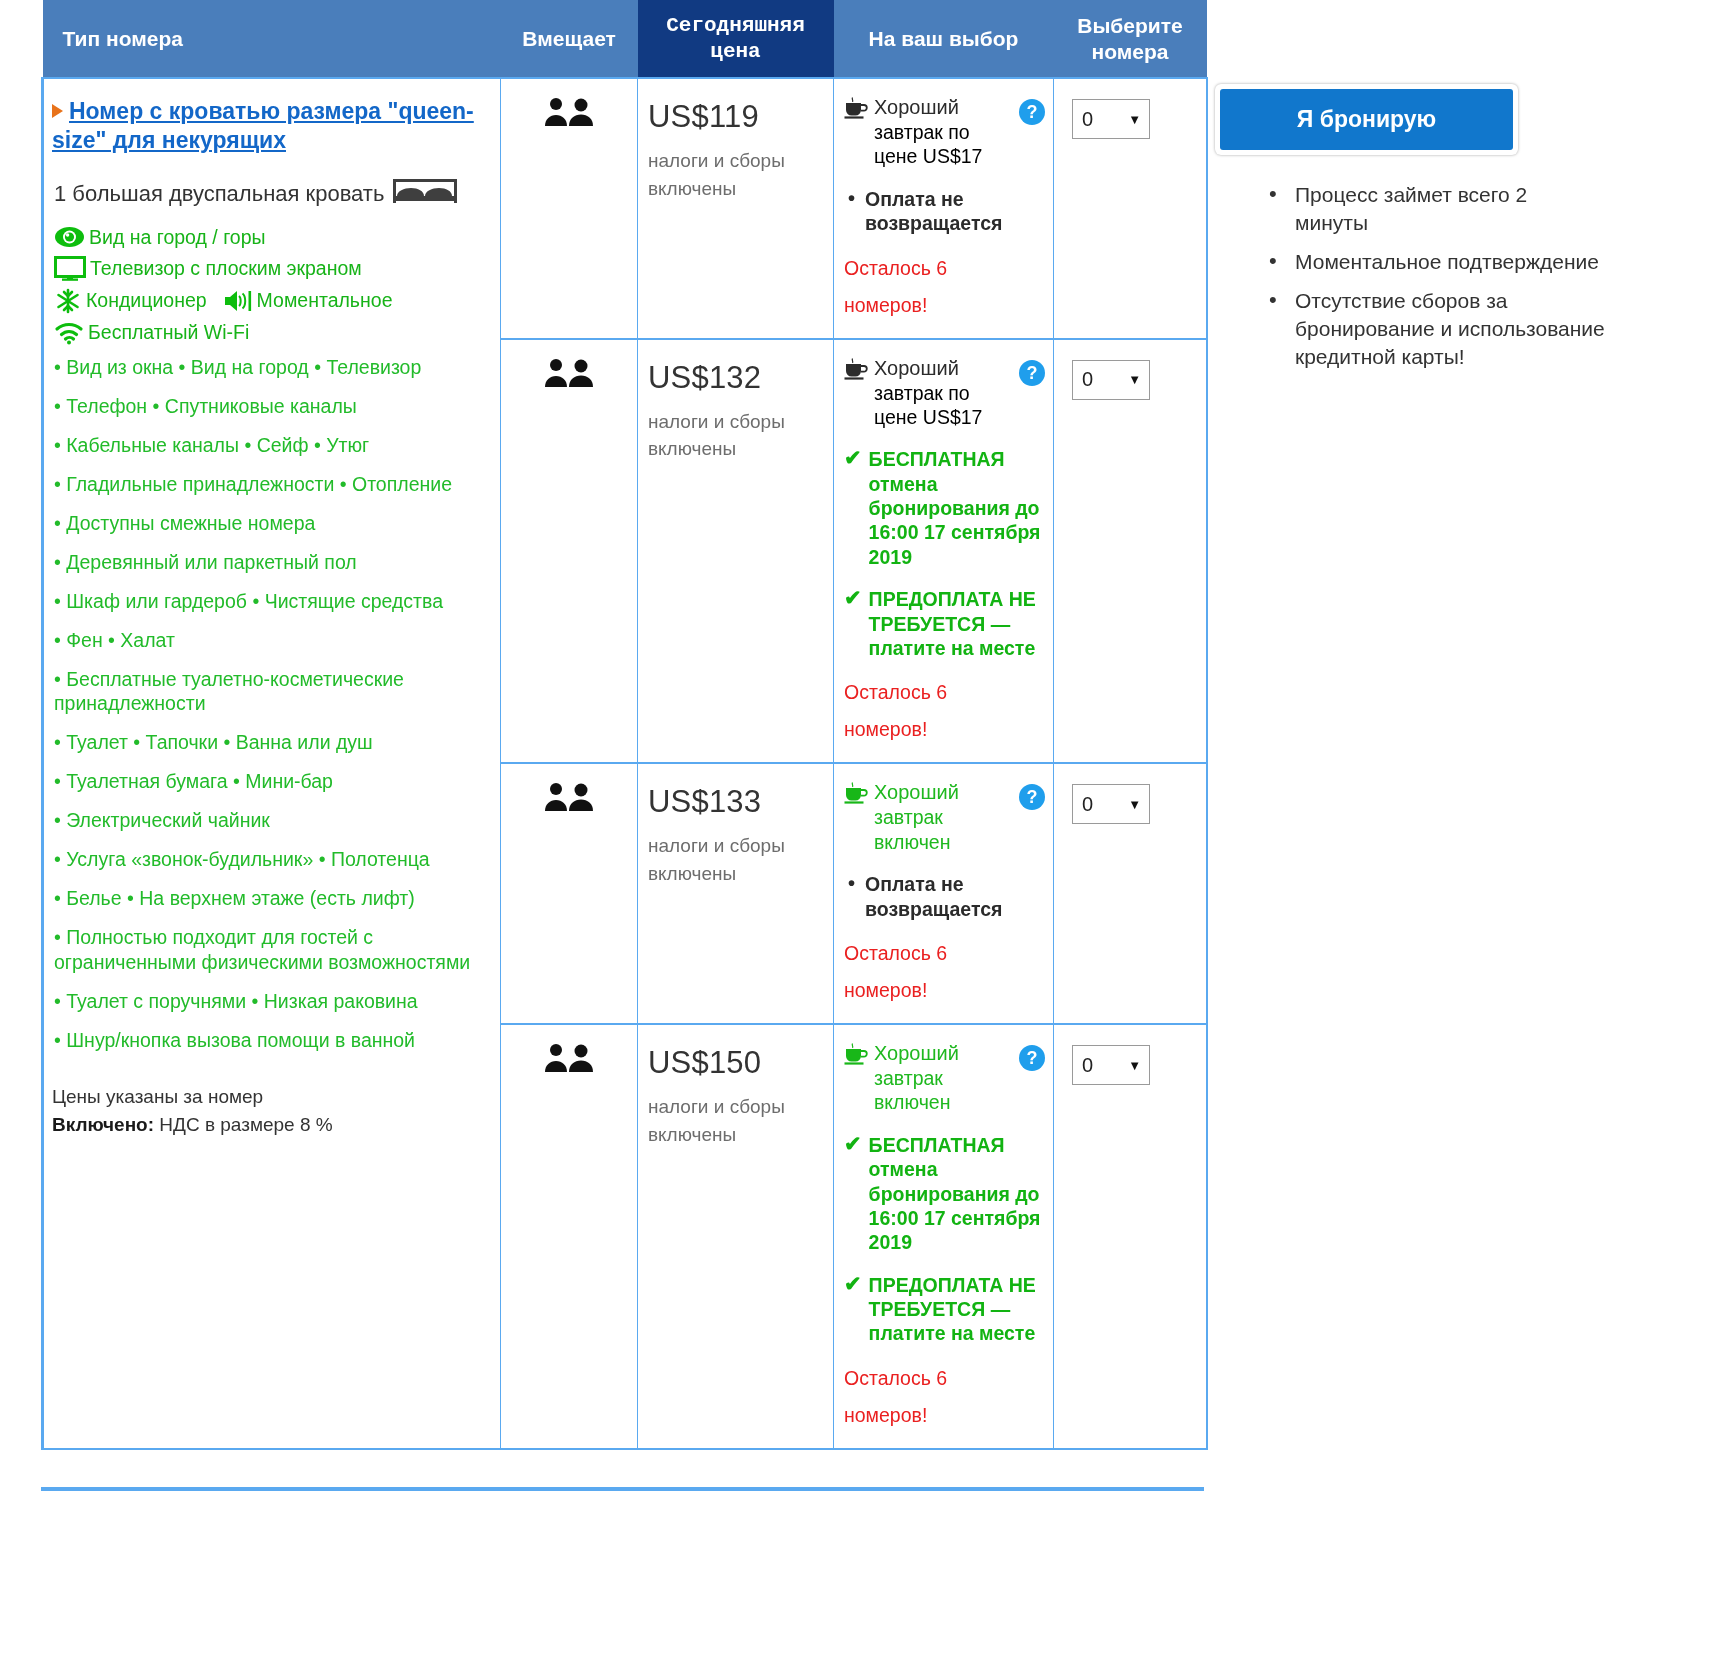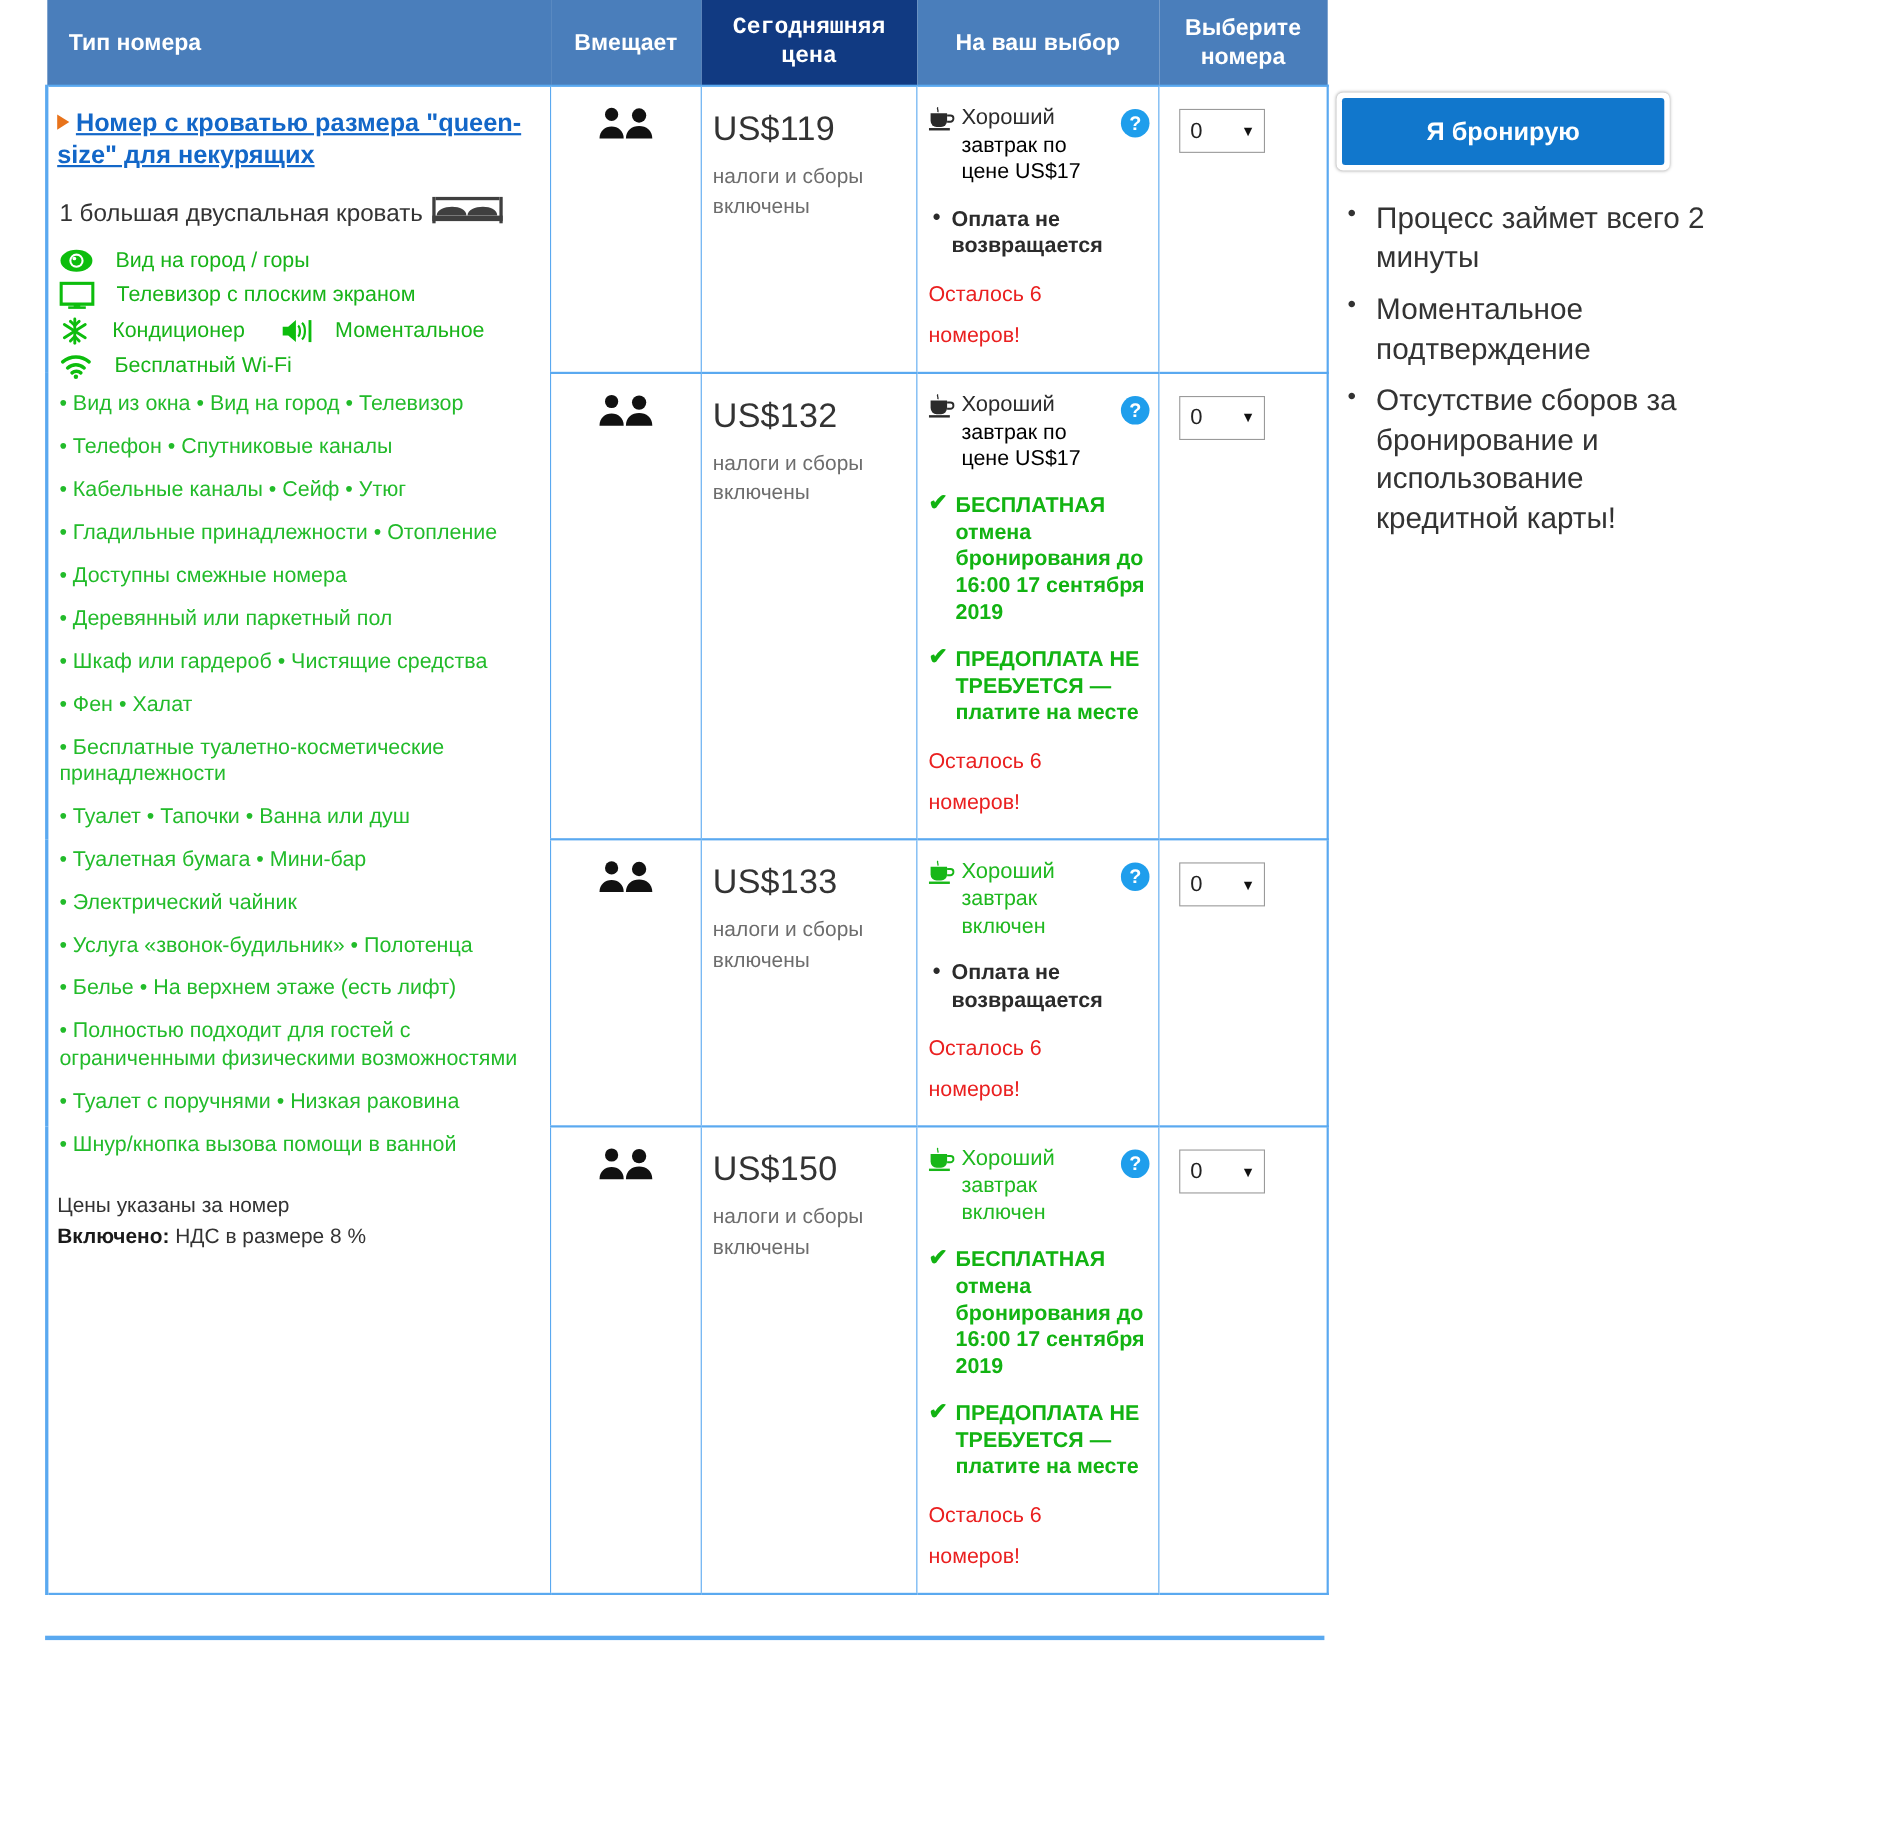--- a/index.html
+++ b/index.html
@@ -86,21 +86,21 @@
     display: flex;
     align-items: center;
     gap: 8px;
   }
   .bed-icon { display:inline-block; }
 
   .feat-icons { margin: 4px 0 10px 2px; }
   .feat-row {
     display: flex;
     align-items: center;
-    gap: 20px;
+    gap: 4px;
     margin-bottom: 7px;
     color: #17b318;
     font-size: 19.5px;
   }
   .feat-row .ic { flex: 0 0 auto; display: inline-flex; align-items:center; }
 
   .amen-list {
     margin: 6px 0 0 2px;
     color: #22bb2a;
     font-size: 19.5px;
@@ -210,25 +210,26 @@
     font-family: "Liberation Sans", sans-serif;
     cursor: pointer;
   }
   .perks {
     margin: 26px 0 0 6px;
     padding-left: 40px;
     list-style: none;
   }
   .perks li {
     position: relative;
-    font-size: 27px;
+    font-size: 21px;
     color: #333;
     line-height: 1.33;
     margin-bottom: 11px;
     max-width: 310px;
+    margin-left: 44px;
   }
   .perks li:before {
     content: "\2022";
     position: absolute;
     left: -26px; top: -2px;
     font-size: 22px;
     color: #333;
   }
   .table-bottom-rule {
     position: absolute;

